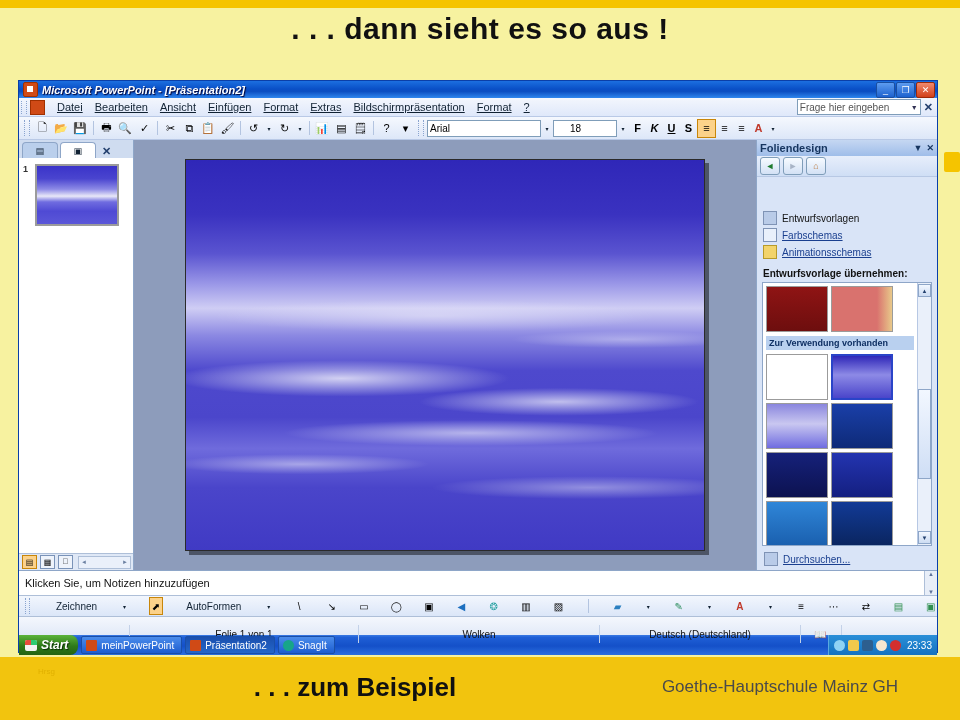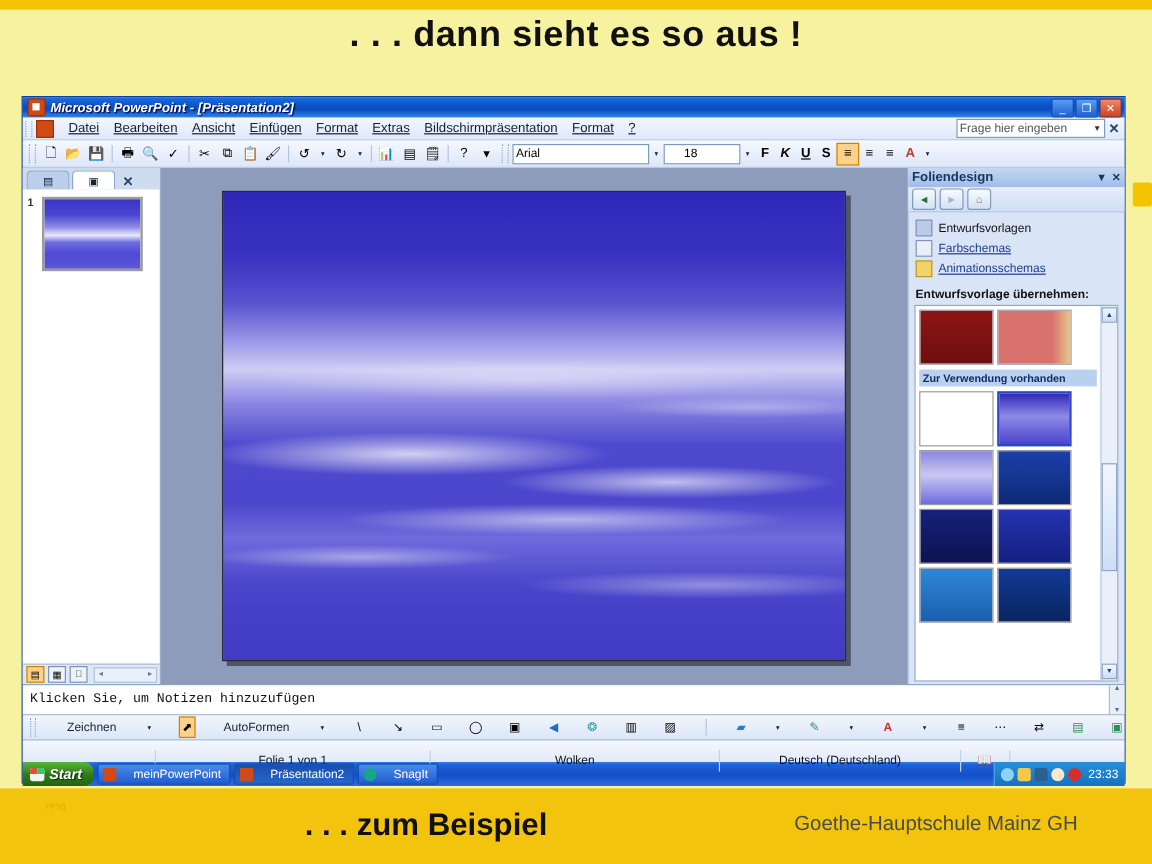--- a/index.html
+++ b/index.html
@@ -127,30 +127,30 @@
       radial-gradient(ellipse 300px 22px at 48% 40%, rgba(255,255,255,.35), rgba(255,255,255,0) 74%),
       radial-gradient(ellipse 160px 12px at 85% 46%, rgba(255,255,255,.35), rgba(255,255,255,0) 72%),
       linear-gradient(to bottom,
         #2f27b8 0%, #3a32c0 14%, #5a54d0 24%,
         #9c99e8 32%, #cfcdf4 38%, #8b88e2 45%,
         #4e49cd 54%, #4b46cb 66%, #6f6bdc 74%,
         #4a45ca 84%, #403ac4 100%);
   }
   
   #notes-pane{height:24px;background:#fff;border-top:1px solid #8ea6c8;display:flex;align-items:center;}
-  #notes-text{flex:1;padding-left:6px;font-size:11px;color:#111;font-family:Liberation Mono, monospace;}
+  #notes-text{flex:1;padding-left:6px;font-size:11px;color:#111;}
   #notes-scroll{width:12px;height:24px;background:#e8eef8;border-left:1px solid #aebfd8;display:flex;flex-direction:column;justify-content:space-between;align-items:center;font-size:6px;color:#5d729a;}
   
   #task-pane{width:180px;background:#d9e4f7;border-left:1px solid #8ea6c8;display:flex;flex-direction:column;}
   #tp-header{height:16px;background:linear-gradient(to bottom,#c5d7f2,#9fbde9);display:flex;align-items:center;padding:0 3px;}
   #tp-title{font-size:11px;font-weight:bold;color:#16355f;flex:1;}
   .tp-hbtn{font-size:9px;color:#16355f;margin-left:4px;font-weight:bold;}
   #tp-nav{height:20px;background:linear-gradient(to bottom,#e7eefb,#cfdef5);display:flex;align-items:center;padding:0 3px;gap:3px;border-bottom:1px solid #b7c8e4;}
   .navbtn{width:18px;height:16px;border:1px solid #7f9db9;border-radius:3px;display:flex;align-items:center;justify-content:center;font-size:9px;background:linear-gradient(to bottom,#f7fbff,#d3e1f5);}
-  #tp-links{padding:6px 2px 2px 6px;}
+  #tp-links{padding:6px 2px 2px 6px;margin-top:28px;}
   .tp-link{display:flex;align-items:center;gap:5px;margin-bottom:3px;font-size:10px;}
   .tp-link .lbl{color:#1a3f8f;text-decoration:underline;}
   .tp-link .lbl.plain{color:#111;text-decoration:none;}
   .micon{width:12px;height:12px;border:1px solid #7f93b5;background:#e9f0fb;display:block;}
   .micon.b{background:#b9cbe8;}
   .micon.y{background:#f2d36a;border-color:#b79a2a;}
   #tp-subhead{font-size:10px;font-weight:bold;color:#111;padding:4px 6px 3px 6px;}
   #tmpl-wrap{flex:1;margin:0 5px 2px 5px;background:#fff;border:1px solid #8ea6c8;display:flex;overflow:hidden;}
   #tmpl-grid{flex:1;padding:3px;display:flex;flex-wrap:wrap;align-content:flex-start;gap:3px;position:relative;}
   .tmpl{width:62px;height:46px;border:1px solid #9b9b9b;box-sizing:border-box;}
@@ -186,21 +186,21 @@
   #startbtn{
     height:20px;padding:0 10px 0 6px;display:flex;align-items:center;gap:4px;
     background:linear-gradient(to bottom,#5cb43a,#2e7a19 55%,#246312);
     border-radius:0 8px 8px 0;color:#fff;font-weight:bold;font-style:italic;font-size:12px;
     text-shadow:1px 1px 1px #0a2e06;
   }
   .flag{width:12px;height:11px;background:#f3f3f3;border-radius:2px;position:relative;overflow:hidden;}
   .flag:before{content:"";position:absolute;left:0;top:0;width:6px;height:5px;background:#e74c3c;}
   .flag:after{content:"";position:absolute;right:0;top:0;width:6px;height:5px;background:#2ecc71;}
   .tbitem{
-    height:16px;margin-left:3px;padding:0 7px 0 4px;display:flex;align-items:center;gap:14px;
+    height:16px;margin-left:3px;padding:0 7px 0 4px;display:flex;align-items:center;gap:4px;
     background:linear-gradient(to bottom,#4a8ceb,#1d5dd0);border:1px solid #1a4fa8;border-radius:2px;
     color:#fff;font-size:10px;max-width:118px;overflow:hidden;white-space:nowrap;
   }
   .tbitem.active{background:linear-gradient(to bottom,#1a4fae,#2466c9);}
   .tbicon{width:11px;height:11px;background:#d04a16;border-radius:1px;flex:0 0 auto;}
   .tbicon.green{background:#17a589;border-radius:50%;}
   #tray{
     margin-left:auto;height:20px;display:flex;align-items:center;gap:3px;padding:0 5px;
     background:linear-gradient(to bottom,#2a8fd8,#1472c0);border-left:1px solid #5aa8e0;
   }
@@ -361,20 +361,24 @@
             <span class="tmpl" style="background:linear-gradient(to bottom,#2f86d8,#1a5fae)"></span>
             <span class="tmpl" style="background:linear-gradient(to bottom,#123a96,#0a255f)"></span>
           </div>
           <div id="tmpl-scroll">
             <span class="ts-arrow">▲</span>
             <span class="ts-thumb"></span>
             <span class="ts-arrow">▼</span>
           </div>
         </div>
 
+        <div id="tp-browse">
+          <span class="micon b"></span>
+          <span class="lbl">Durchsuchen...</span>
+        </div>
       </div>
     </div>
 
     <div id="notes-pane">
       <span id="notes-text">Klicken Sie, um Notizen hinzuzufügen</span>
       <span id="notes-scroll">
         <span>▲</span>
         <span>▼</span>
       </span>
     </div>

